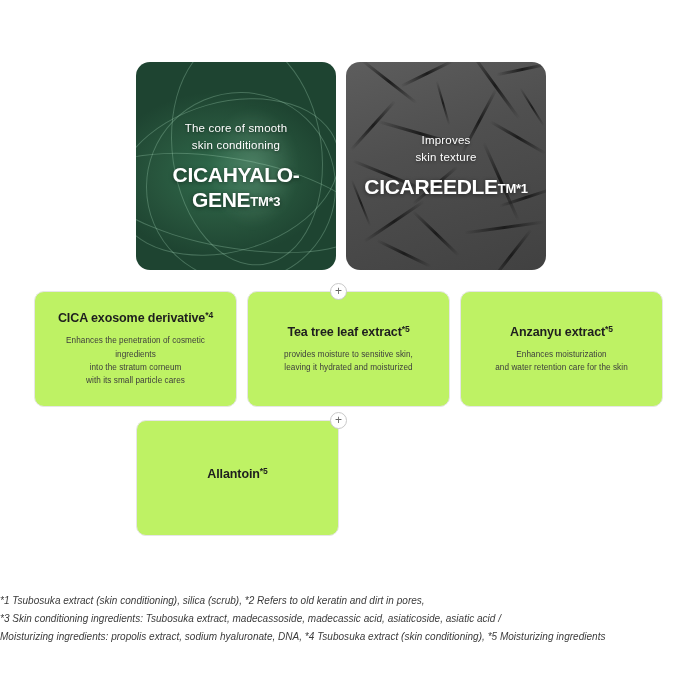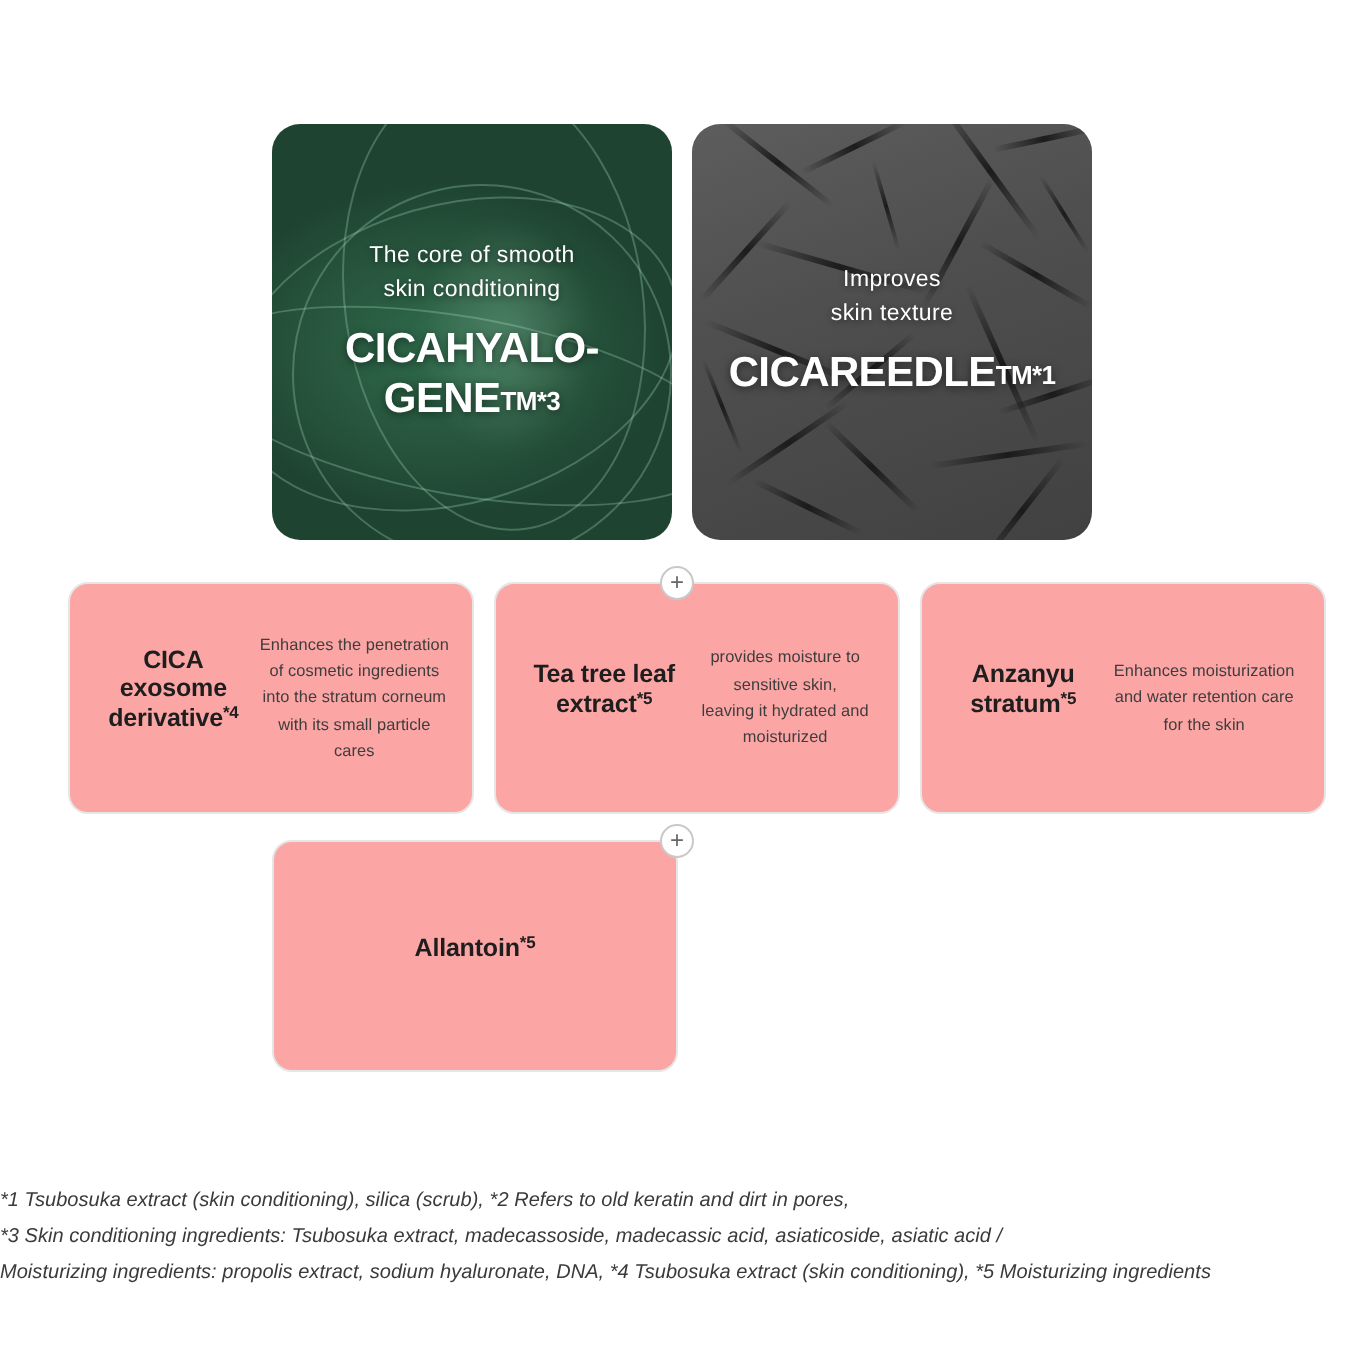--- a/index.html
+++ b/index.html
@@ -107,27 +107,27 @@
   
   .row {
     position: absolute;
     display: flex;
     gap: 10px;
   }
   .row-1 { top: 291px; left: 34px; }
   .row-2 { top: 420px; left: 136px; }
 
   .icard {
-    background: #fca5a5;
+    background: #bef264;
     border: 1px solid #e6e6e6;
     border-radius: 10px;
     width: 203px;
     height: 116px;
     display: flex;
-    flex-direction: row;
+    flex-direction: column;
     align-items: center;
     justify-content: center;
     text-align: center;
     padding: 8px 10px;
   }
   .icard-title {
     font-size: 12.5px;
     font-weight: 700;
     color: #1e1e1e;
     letter-spacing: -0.1px;
@@ -235,21 +235,21 @@
         <span>Tea tree leaf extract</span><span class="sup">*5</span>
       </div>
       <div class="icard-desc">
         <span>provides moisture to sensitive skin,</span><br>
         <span>leaving it hydrated and moisturized</span>
       </div>
     </div>
 
     <div class="icard">
       <div class="icard-title">
-        <span>Anzanyu stratum</span><span class="sup">*5</span>
+        <span>Anzanyu extract</span><span class="sup">*5</span>
       </div>
       <div class="icard-desc">
         <span>Enhances moisturization</span><br>
         <span>and water retention care for the skin</span>
       </div>
     </div>
   </div>
 
   <div class="row row-2">
 

